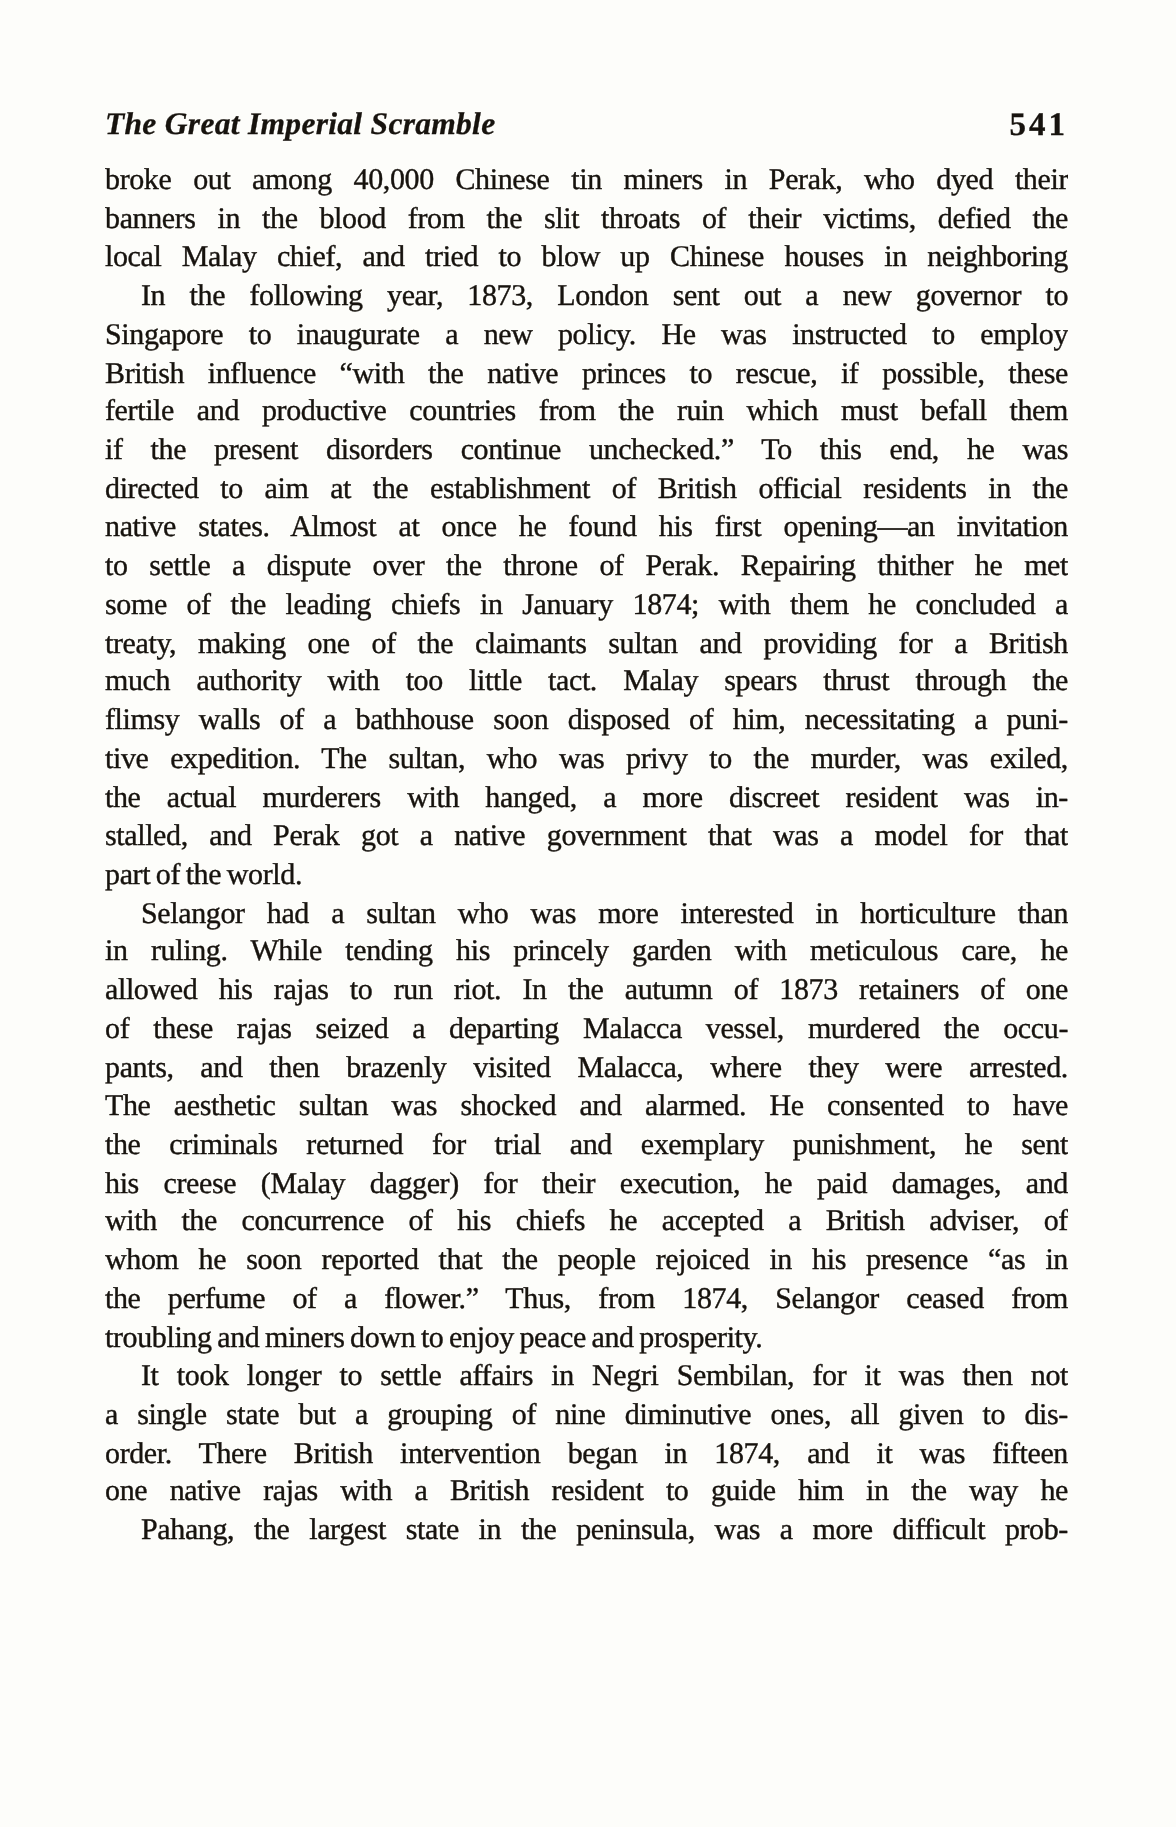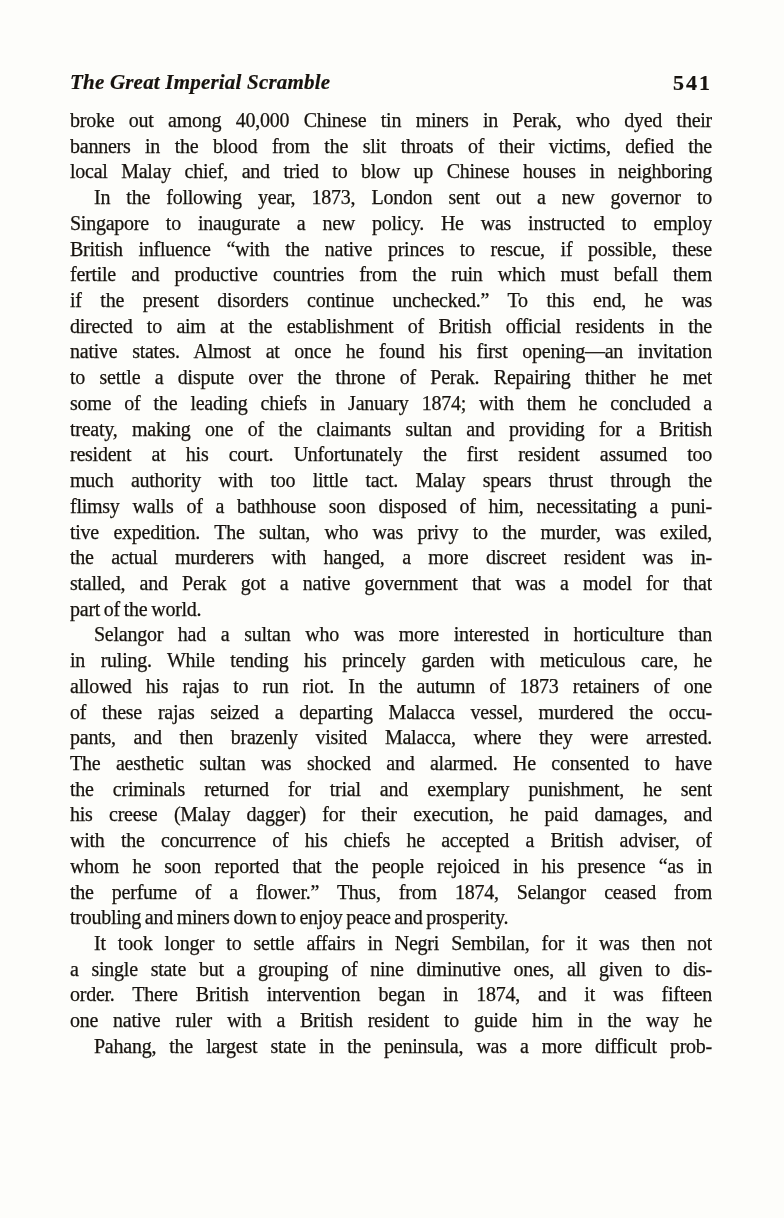--- a/index.html
+++ b/index.html
@@ -75,21 +75,20 @@
       <div class="line indent">In the following year, 1873, London sent out a new governor to</div>
       <div class="line">Singapore to inaugurate a new policy. He was instructed to employ</div>
       <div class="line">British influence “with the native princes to rescue, if possible, these</div>
       <div class="line">fertile and productive countries from the ruin which must befall them</div>
       <div class="line">if the present disorders continue unchecked.” To this end, he was</div>
       <div class="line">directed to aim at the establishment of British official residents in the</div>
       <div class="line">native states. Almost at once he found his first opening—an invitation</div>
       <div class="line">to settle a dispute over the throne of Perak. Repairing thither he met</div>
       <div class="line">some of the leading chiefs in January 1874; with them he concluded a</div>
       <div class="line">treaty, making one of the claimants sultan and providing for a British</div>
-      <div class="line">resident at his court. Unfortunately the first resident assumed too</div>
       <div class="line">much authority with too little tact. Malay spears thrust through the</div>
       <div class="line">flimsy walls of a bathhouse soon disposed of him, necessitating a puni-</div>
       <div class="line">tive expedition. The sultan, who was privy to the murder, was exiled,</div>
       <div class="line">the actual murderers with hanged, a more discreet resident was in-</div>
       <div class="line">stalled, and Perak got a native government that was a model for that</div>
       <div class="line para-end">part of the world.</div>
       <div class="line indent">Selangor had a sultan who was more interested in horticulture than</div>
       <div class="line">in ruling. While tending his princely garden with meticulous care, he</div>
       <div class="line">allowed his rajas to run riot. In the autumn of 1873 retainers of one</div>
       <div class="line">of these rajas seized a departing Malacca vessel, murdered the occu-</div>
@@ -97,16 +96,16 @@
       <div class="line">The aesthetic sultan was shocked and alarmed. He consented to have</div>
       <div class="line">the criminals returned for trial and exemplary punishment, he sent</div>
       <div class="line">his creese (Malay dagger) for their execution, he paid damages, and</div>
       <div class="line">with the concurrence of his chiefs he accepted a British adviser, of</div>
       <div class="line">whom he soon reported that the people rejoiced in his presence “as in</div>
       <div class="line">the perfume of a flower.” Thus, from 1874, Selangor ceased from</div>
       <div class="line para-end">troubling and miners down to enjoy peace and prosperity.</div>
       <div class="line indent">It took longer to settle affairs in Negri Sembilan, for it was then not</div>
       <div class="line">a single state but a grouping of nine diminutive ones, all given to dis-</div>
       <div class="line">order. There British intervention began in 1874, and it was fifteen</div>
-      <div class="line">one native ruler with a British resident to guide him in the way he</div>
+      <div class="line">one native rajas with a British resident to guide him in the way he</div>
       <div class="line indent">Pahang, the largest state in the peninsula, was a more difficult prob-</div>
     </div>
 </div>
 
 </body></html>

